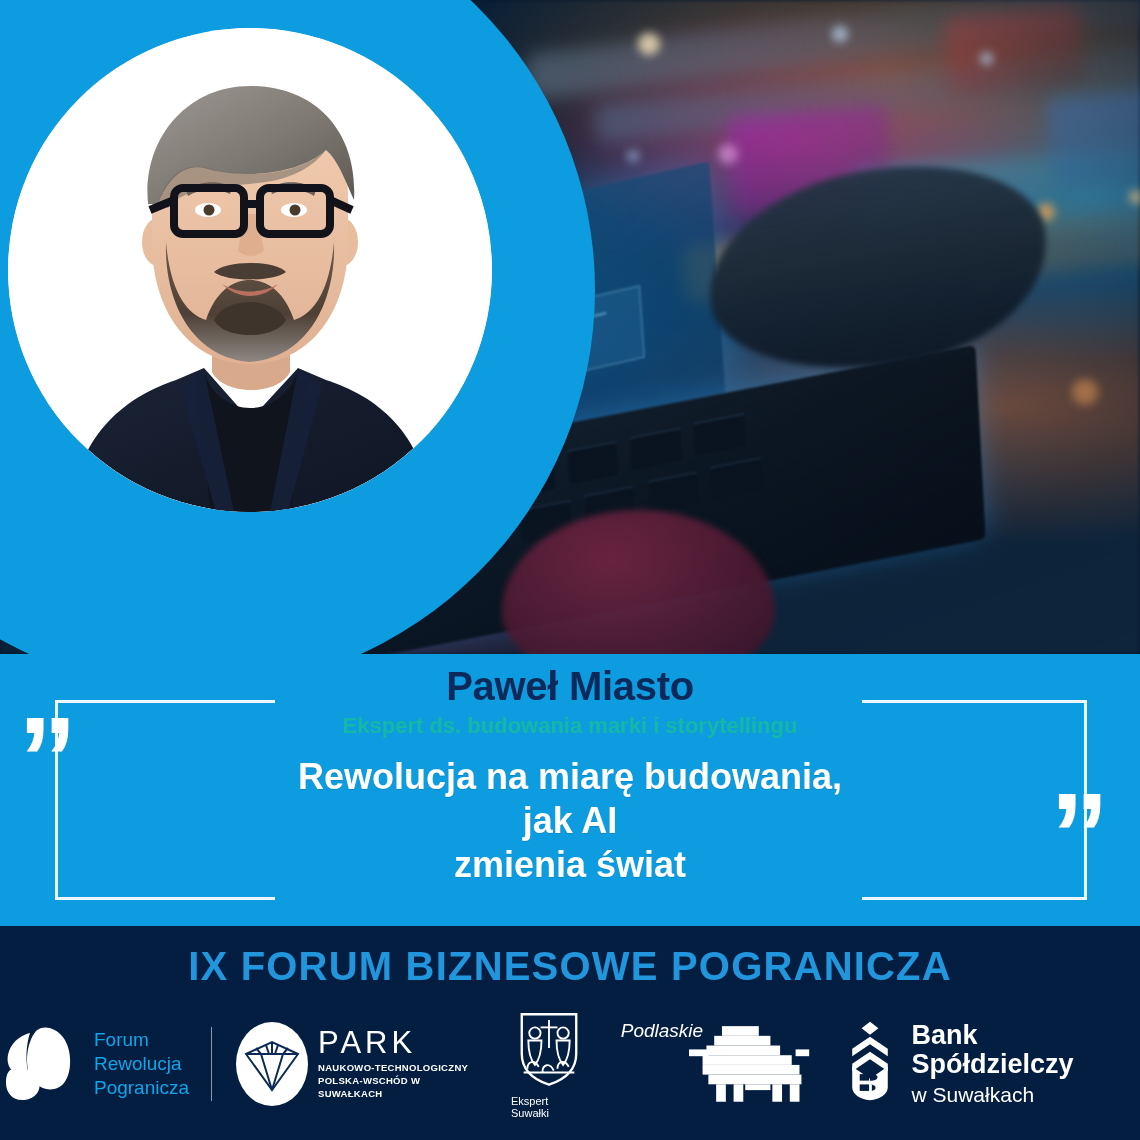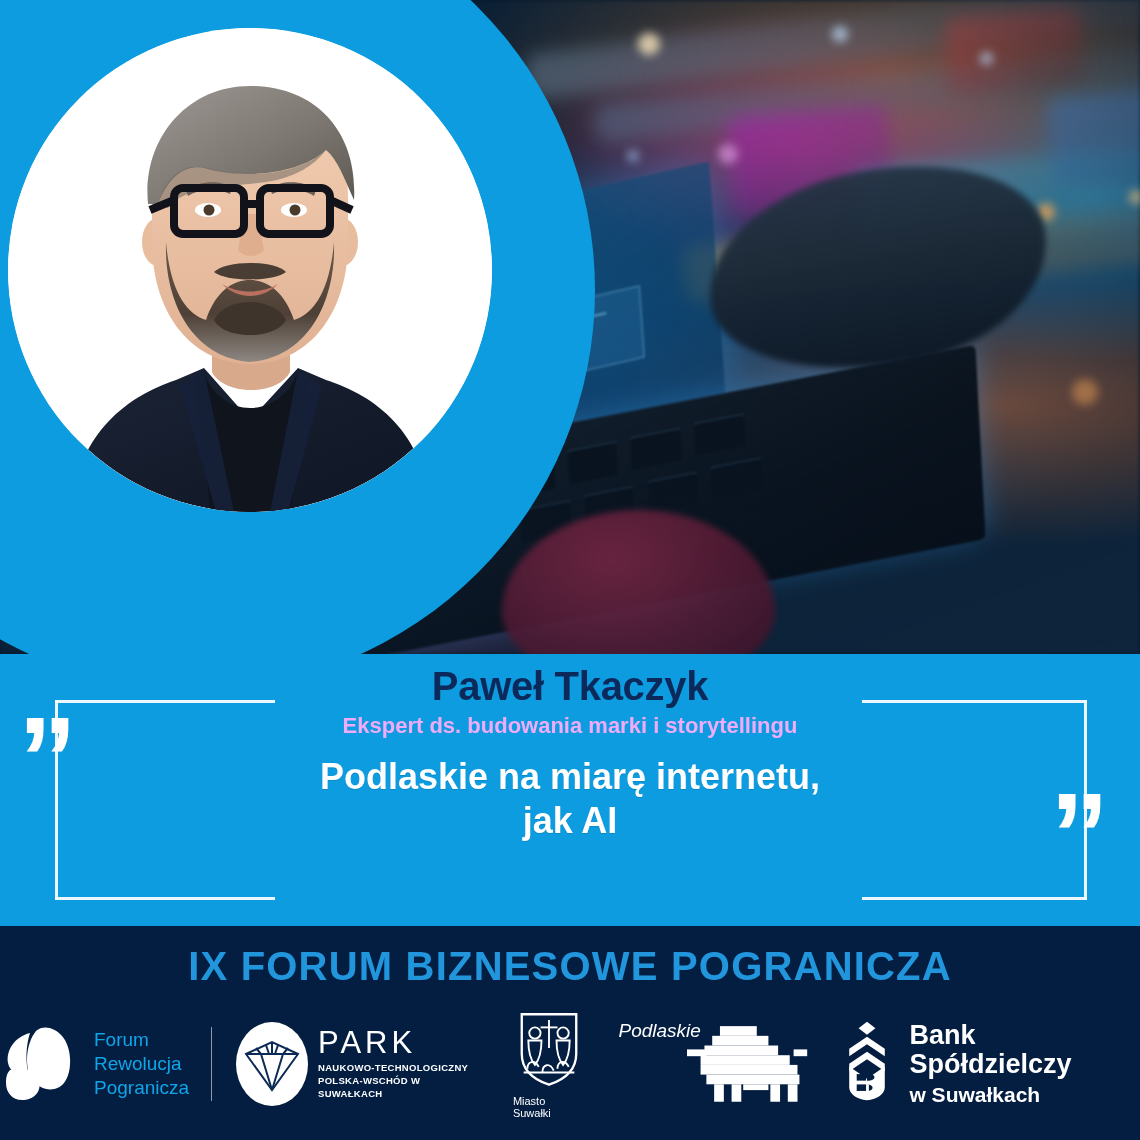--- a/index.html
+++ b/index.html
@@ -95,21 +95,21 @@
     font-weight:700;font-size:118px;line-height:1;letter-spacing:-6px;
   }
   .qmark-left{left:18px;top:700px;}
   .qmark-right{left:1050px;top:776px;}
 
   .quote-text{position:absolute;left:170px;top:664px;width:800px;text-align:center;}
   .speaker{
     font-size:40px;font-weight:700;color:#0b2a5b;letter-spacing:-.3px;margin:0;line-height:1.12;
   }
   .role{
-    font-size:22px;font-weight:600;color:#f0abfc;margin:4px 0 0;line-height:1.2;
+    font-size:22px;font-weight:600;color:#14b8a6;margin:4px 0 0;line-height:1.2;
   }
   .topic{
     font-size:36px;font-weight:700;color:#fff;margin:16px 0 0;line-height:1.22;
     text-shadow:0 1px 0 rgba(0,60,110,.18);
   }
 
   
   .footer{position:absolute;left:0;top:926px;width:1140px;height:176px;background:var(--navy);}
   .footer-title{
     margin:0;padding-top:18px;text-align:center;color:#2196dd;
@@ -132,21 +132,21 @@
 
   .suwalki{display:flex;flex-direction:column;align-items:center;}
   .suwalki-cap{font-size:11px;color:#fff;margin-top:3px;}
 
   .podl{display:flex;align-items:flex-start;font-style:italic;}
   .podl-cap{font-size:19px;color:#fff;margin-right:-14px;margin-bottom:14px;position:relative;z-index:2;}
 
   .bank{display:flex;align-items:flex-start;}
   .bank-txt{margin-left:13px;}
   .bank-1{font-size:27px;font-weight:700;color:#fff;line-height:1.1;}
-  .bank-2{font-size:21px;font-weight:700;color:#fff;line-height:1.2;margin-top:2px;}
+  .bank-2{font-size:21px;font-weight:400;color:#fff;line-height:1.2;margin-top:2px;}
 
   :root{--brand:#0d9cdf;--navy:#041e42;}
 </style>
 </head>
 <body>
 
 <div class="poster">
 
   <div class="hero">
     <div class="hero-photo">
@@ -298,25 +298,26 @@
       <div class="bracket-seg" style="left:1084px;top:46px;width:3px;height:200px;"></div>
       <div class="bracket-seg" style="left:55px;top:243px;width:220px;height:3px;"></div>
       <div class="bracket-seg" style="left:862px;top:243px;width:225px;height:3px;"></div>
     </div>
   </div>
 
   <div class="qmark qmark-left">”</div>
   <div class="qmark qmark-right">”</div>
 
   <div class="quote-text">
-    <p class="speaker">Paweł Tkaczyk</p>
+    <p class="speaker">Paweł Miasto</p>
     <p class="role">Ekspert ds. budowania marki i storytellingu</p>
     <p class="topic">
-      <span>Podlaskie na miarę internetu,</span><br>
+      <span>Rewolucja na miarę budowania,</span><br>
       <span>jak AI</span><br>
+      <span>zmienia świat</span>
     </p>
   </div>
 
   <div class="footer">
     <h2 class="footer-title">IX FORUM BIZNESOWE POGRANICZA</h2>
 
     <div class="logos">
 
       <div class="logo">
         <div class="fbp-mark">
@@ -373,21 +374,21 @@
                 <circle cx="48" cy="24" r="6"></circle>
               <path d="M11 32 C11 44 13 52 18 58 C23 52 25 44 25 32 Z"></path>
               <path d="M41 32 C41 44 43 52 48 58 C53 52 55 44 55 32 Z"></path>
               <path d="M10 62 C10 54 18 52 22 60"></path>
               <path d="M26 66 C26 57 34 55 38 64"></path>
               <path d="M42 62 C42 54 50 52 54 60"></path>
               <path d="M6 66 H60"></path>
             </g>
           </svg>
         </div>
-        <div class="suwalki-cap">Miasto Suwałki</div>
+        <div class="suwalki-cap">Ekspert Suwałki</div>
       </div>
 
       <div style="width:34px"></div>
 
       <div class="logo podl">
         <div class="podl-cap">Podlaskie</div>
         <div>
           <svg viewBox="0 0 130 86" width="126" height="84" xmlns="http://www.w3.org/2000/svg" aria-hidden="true">
             <g fill="#fff">
               <rect x="34" y="6" width="38" height="10"></rect>

